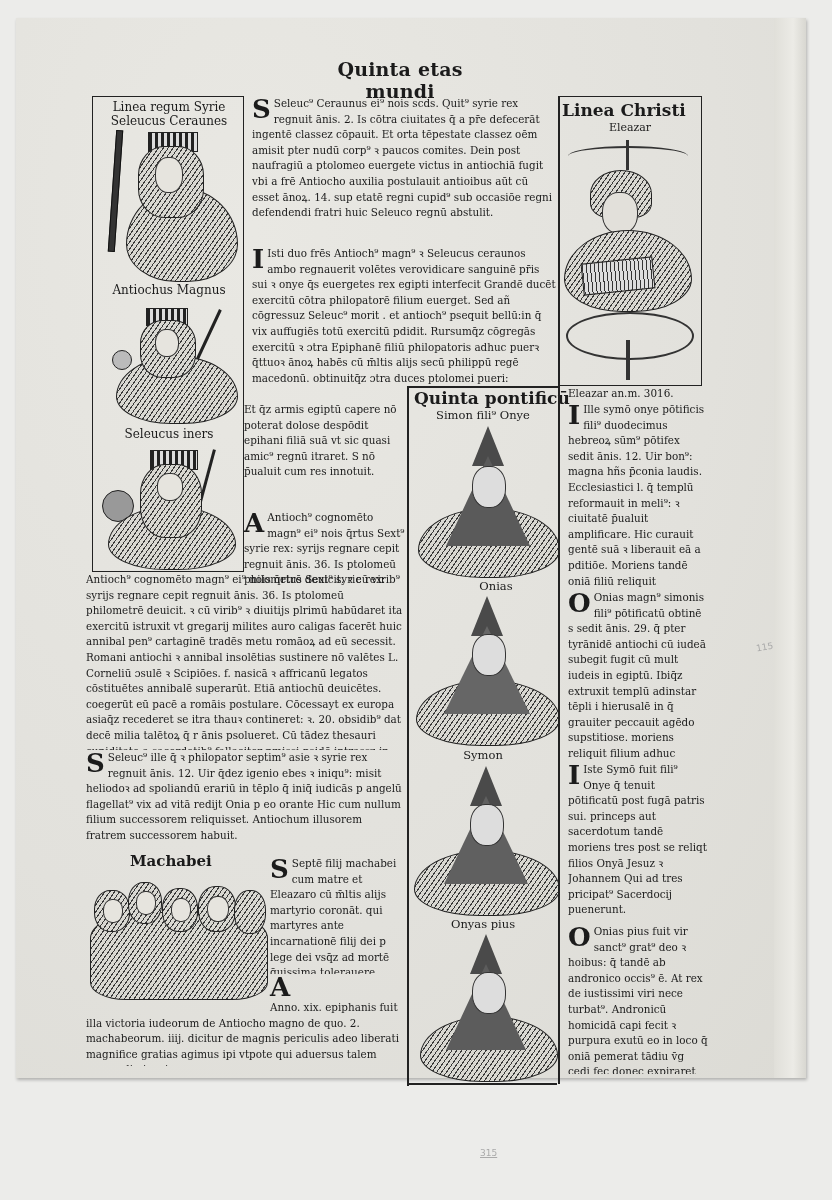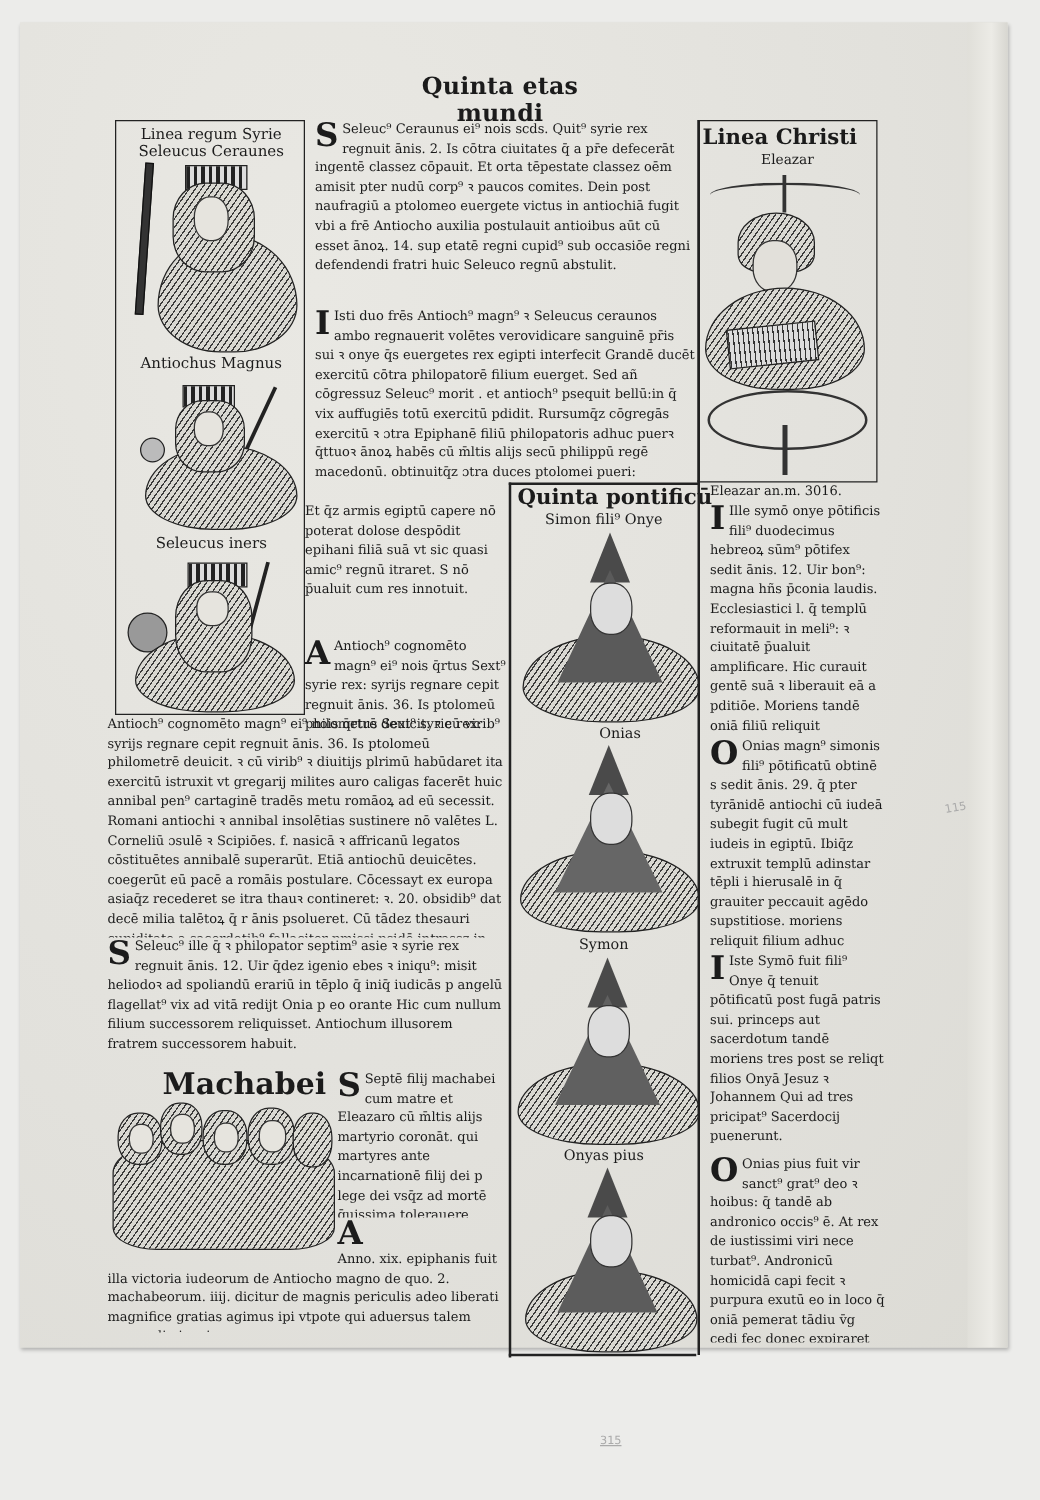--- a/index.html
+++ b/index.html
@@ -80,21 +80,21 @@
   <p style="height:78px;overflow:hidden;"><span class="drop">A</span><span>Antioch⁹ cognomēto magn⁹ ei⁹ nois q̄rtus Sext⁹ syrie rex: syrijs regnare cepit regnuit ānis. 36. Is ptolomeū philometrē deuicit. ꝛ cū virib⁹ ꝛ diuitijs plrimū habūdaret ita exercitū istruxit vt gregarij milites auro caligas facerēt huic annibal pen⁹ cartaginē tradēs metu romāoꝝ ad eū secessit. Romani antiochi ꝛ annibal insolētias sustinere nō valētes L. Corneliū ɔsulē ꝛ Scipiōes. f. nasicā ꝛ affricanū legatos cōstituētes annibalē superarūt. Etiā antiochū deuicētes. coegerūt eū pacē a romāis postulare. Cōcessayt ex europa asiaq̄z recederet se itra thauꝛ contineret: ꝛ. 20. obsidib⁹ dat decē milia talētoꝝ q̄ r ānis psolueret. Cū tādez thesauri cupiditate a sacerdotib⁹ fallaciter pmissi psidē intrassz in fano fortune ab ipis sacerdotib⁹ pempt⁹ ꝛ mēbratim cōcisus e templo piectus est.</span></p>
 </div>
 <div class="rule-v" style="left:407px;top:386px;height:700px;"></div>
 <div class="rule-h" style="left:407px;top:386px;width:152px;"></div>
 
 <div class="col" style="left:86px;top:572px;width:318px;">
   <p style="height:178px;overflow:hidden;"><span>Antioch⁹ cognomēto magn⁹ ei⁹ nois q̄rtus Sext⁹ syrie rex: syrijs regnare cepit regnuit ānis. 36. Is ptolomeū philometrē deuicit. ꝛ cū virib⁹ ꝛ diuitijs plrimū habūdaret ita exercitū istruxit vt gregarij milites auro caligas facerēt huic annibal pen⁹ cartaginē tradēs metu romāoꝝ ad eū secessit. Romani antiochi ꝛ annibal insolētias sustinere nō valētes L. Corneliū ɔsulē ꝛ Scipiōes. f. nasicā ꝛ affricanū legatos cōstituētes annibalē superarūt. Etiā antiochū deuicētes. coegerūt eū pacē a romāis postulare. Cōcessayt ex europa asiaq̄z recederet se itra thauꝛ contineret: ꝛ. 20. obsidib⁹ dat decē milia talētoꝝ q̄ r ānis psolueret. Cū tādez thesauri cupiditate a sacerdotib⁹ fallaciter pmissi psidē intrassz in fano fortune ab ipis sacerdotib⁹ pempt⁹ ꝛ mēbratim cōcisus e templo piectus est.</span></p>
   <p style="height:100px;overflow:hidden;"><span class="drop">S</span><span>Seleuc⁹ ille q̄ ꝛ philopator septim⁹ asie ꝛ syrie rex regnuit ānis. 12. Uir q̄dez igenio ebes ꝛ iniqu⁹: misit heliodoꝛ ad spoliandū erariū in tēplo q̄ iniq̄ iudicās p angelū flagellat⁹ vix ad vitā redijt Onia p eo orante Hic cum nullum filium successorem reliquisset. Antiochum illusorem fratrem successorem habuit.</span></p>
 </div>
 
-<div class="heading" style="left:130px;top:852px;font-size:24px;">Machabei</div>
+<div class="heading" style="left:130px;top:852px;font-size:15px;">Machabei</div>
 <div style="position:absolute;left:90px;top:882px;width:176px;height:118px;">
   <div class="cut" style="left:0;top:30px;width:176px;height:86px;border-radius:30% 30% 20% 20%;"></div>
   <div class="cut" style="left:4px;top:8px;width:34px;height:40px;border-radius:45%;">
       <div class="face" style="left:8px;top:8px;width:18px;height:22px;"></div>
     </div>
   <div class="cut" style="left:38px;top:0;width:32px;height:40px;border-radius:45%;">
       <div class="face" style="left:7px;top:8px;width:18px;height:22px;"></div>
     </div>
   <div class="cut" style="left:72px;top:6px;width:34px;height:42px;border-radius:45%;">
       <div class="face" style="left:8px;top:9px;width:18px;height:22px;"></div>

